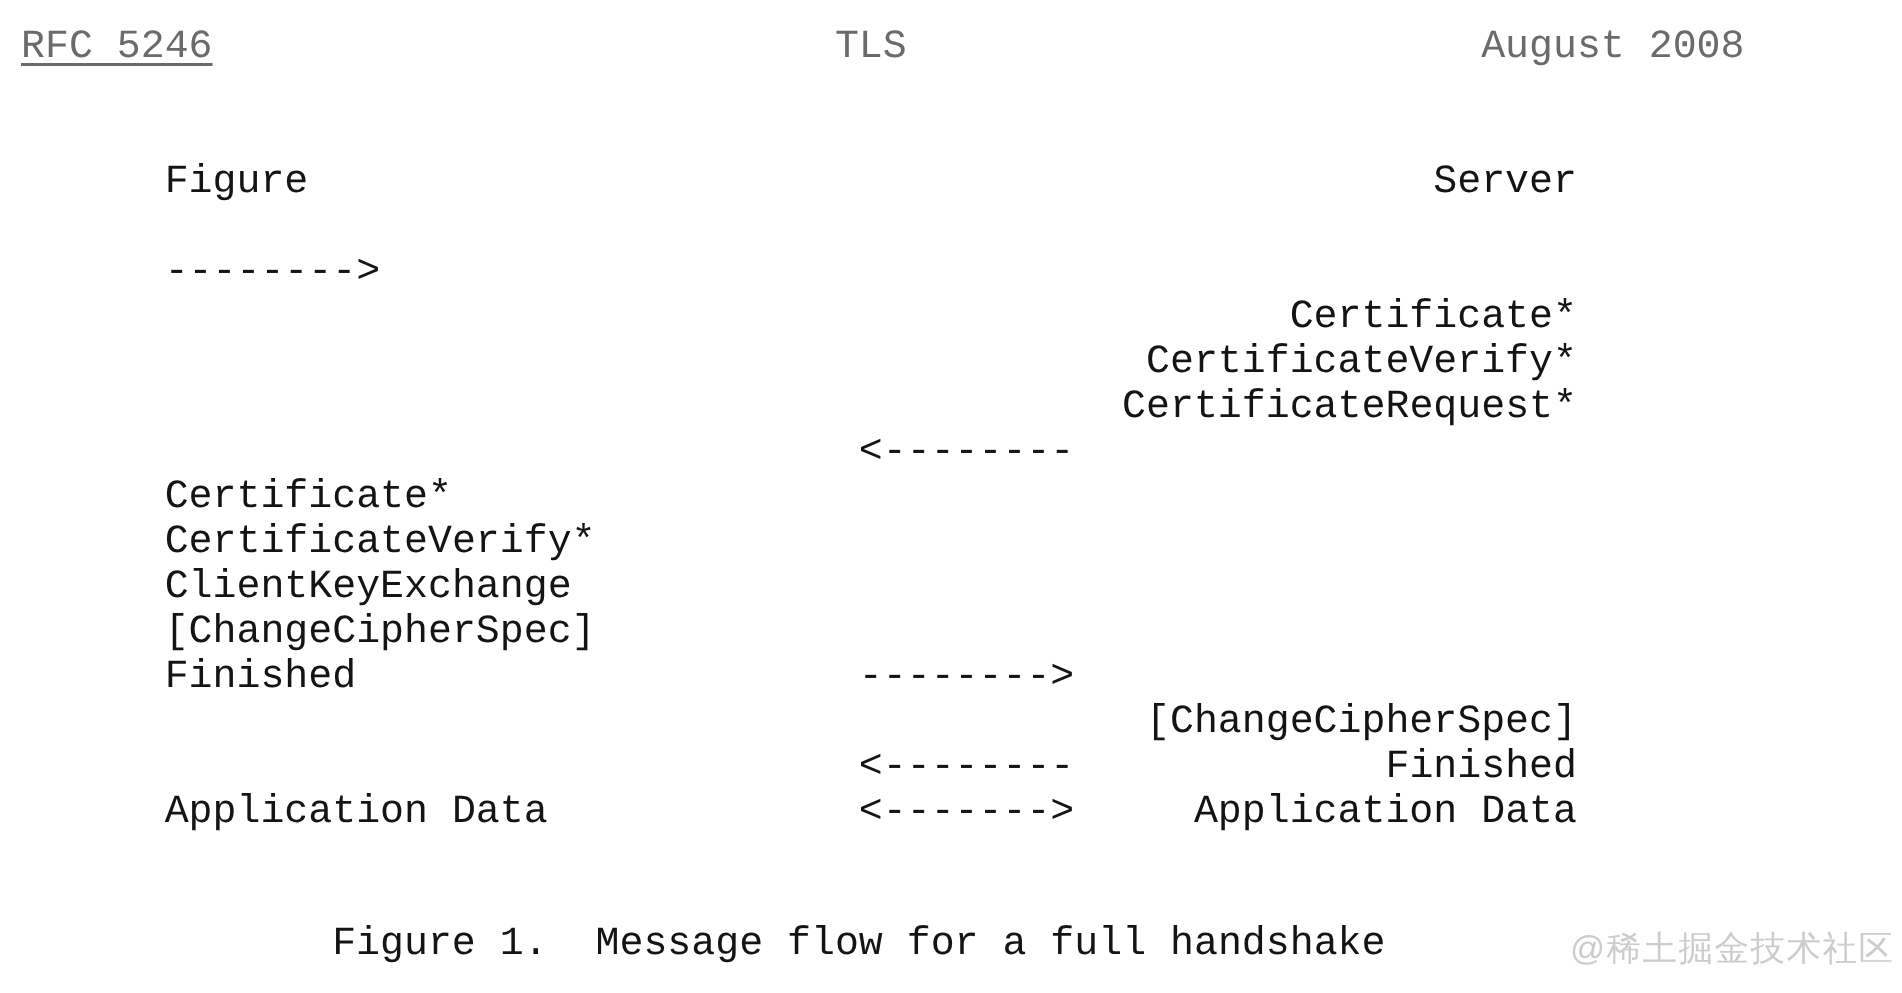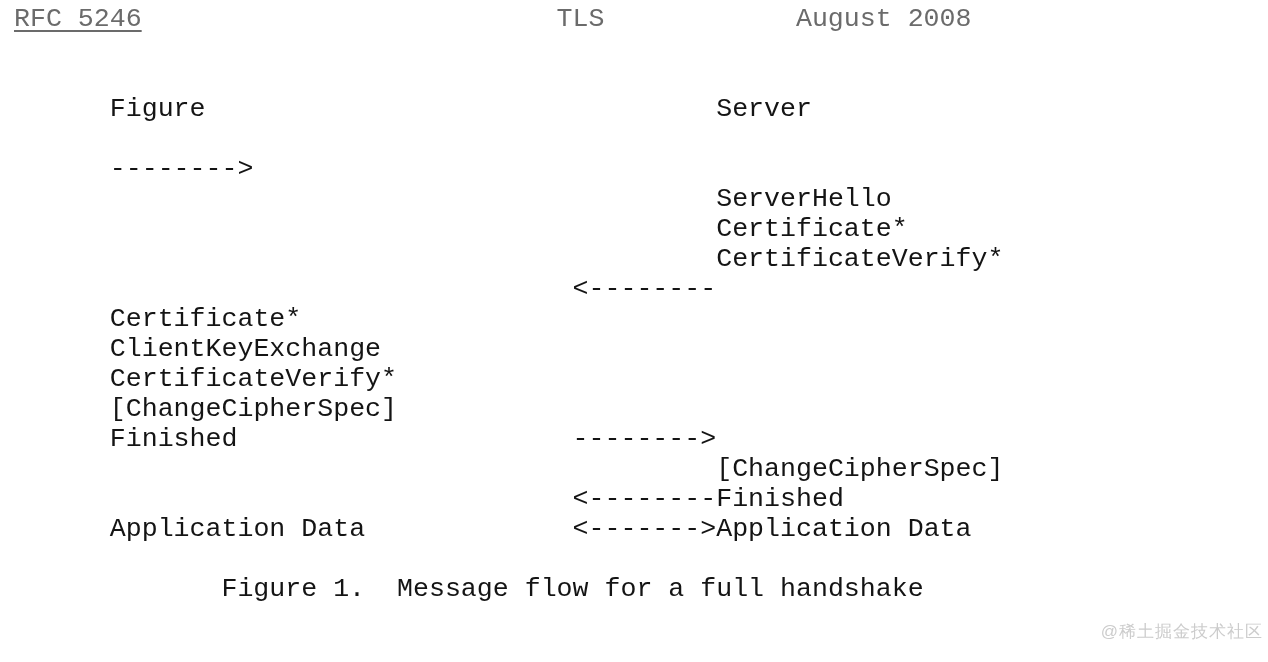--- a/index.html
+++ b/index.html
@@ -6,52 +6,53 @@
   .screen{
     position:relative;
     width:1268px;height:662px;
     background:#ffffff;
     overflow:hidden;
     font-family:"Liberation Mono","DejaVu Sans Mono",monospace;
     font-size:26.6px;
     line-height:30px;
     color:#141414;
   }
-  .page{position:absolute;left:14px;top:4px;padding-top:0;}
+  .page{position:absolute;left:14px;top:16px;padding-top:0;}
   .hline{
     display:grid;
     grid-template-columns:34ch 3ch 35ch;
     height:30px;
     color:#6b6b6b;
   }
-  .hl-right{text-align:center;}
+  .hl-right{text-align:right;}
   .rfc-link{
     color:#6b6b6b;
     text-decoration:underline;
     text-decoration-thickness:2px;
     text-underline-offset:4px;
     cursor:pointer;
   }
   .frow{
     display:grid;
     grid-template-columns:6ch 29ch 9ch 21ch;
     height:30px;
   }
   .c{white-space:pre;}
-  .c.r{text-align:left;}
+  .c.r{text-align:right;}
   .caption{
     height:30px;
     margin-left:13ch;
     white-space:pre;
+    margin-top:28px;
   }
   .watermark{
     position:absolute;
     top:621px;right:5px;
     font-family:"Liberation Sans","DejaVu Sans",sans-serif;
-    font-size:17px;
+    font-size:23px;
     line-height:22px;
     letter-spacing:1px;
     color:#cccccc;
   }
 </style>
 </head>
 <body>
 
 <div class="screen">
   <div class="page">
@@ -89,54 +90,54 @@
         </div>
         <div class="frow">
           <span class="c ind"></span>
           <span class="c a">--------&gt;</span>
           <span class="c r"></span>
         </div>
         <div class="frow">
           <span class="c ind"></span>
           <span class="c l"></span>
           <span class="c a"></span>
-          <span class="c r">ServerHello</span>
-        </div>
-        <div class="frow">
-          <span class="c ind"></span>
-          <span class="c l"></span>
-          <span class="c a"></span>
           <span class="c r">Certificate*</span>
         </div>
         <div class="frow">
           <span class="c ind"></span>
           <span class="c l"></span>
           <span class="c a"></span>
           <span class="c r">CertificateVerify*</span>
+        </div>
+        <div class="frow">
+          <span class="c ind"></span>
+          <span class="c l"></span>
+          <span class="c a"></span>
+          <span class="c r">CertificateRequest*</span>
         </div>
         <div class="frow">
           <span class="c ind"></span>
           <span class="c l"></span>
           <span class="c a">&lt;--------</span>
         </div>
         <div class="frow">
           <span class="c ind"></span>
           <span class="c l">Certificate*</span>
           <span class="c a"></span>
           <span class="c r"></span>
         </div>
         <div class="frow">
           <span class="c ind"></span>
-          <span class="c l">ClientKeyExchange</span>
+          <span class="c l">CertificateVerify*</span>
           <span class="c a"></span>
           <span class="c r"></span>
         </div>
         <div class="frow">
           <span class="c ind"></span>
-          <span class="c l">CertificateVerify*</span>
+          <span class="c l">ClientKeyExchange</span>
           <span class="c a"></span>
           <span class="c r"></span>
         </div>
         <div class="frow">
           <span class="c ind"></span>
           <span class="c l">[ChangeCipherSpec]</span>
           <span class="c a"></span>
           <span class="c r"></span>
         </div>
         <div class="frow">

